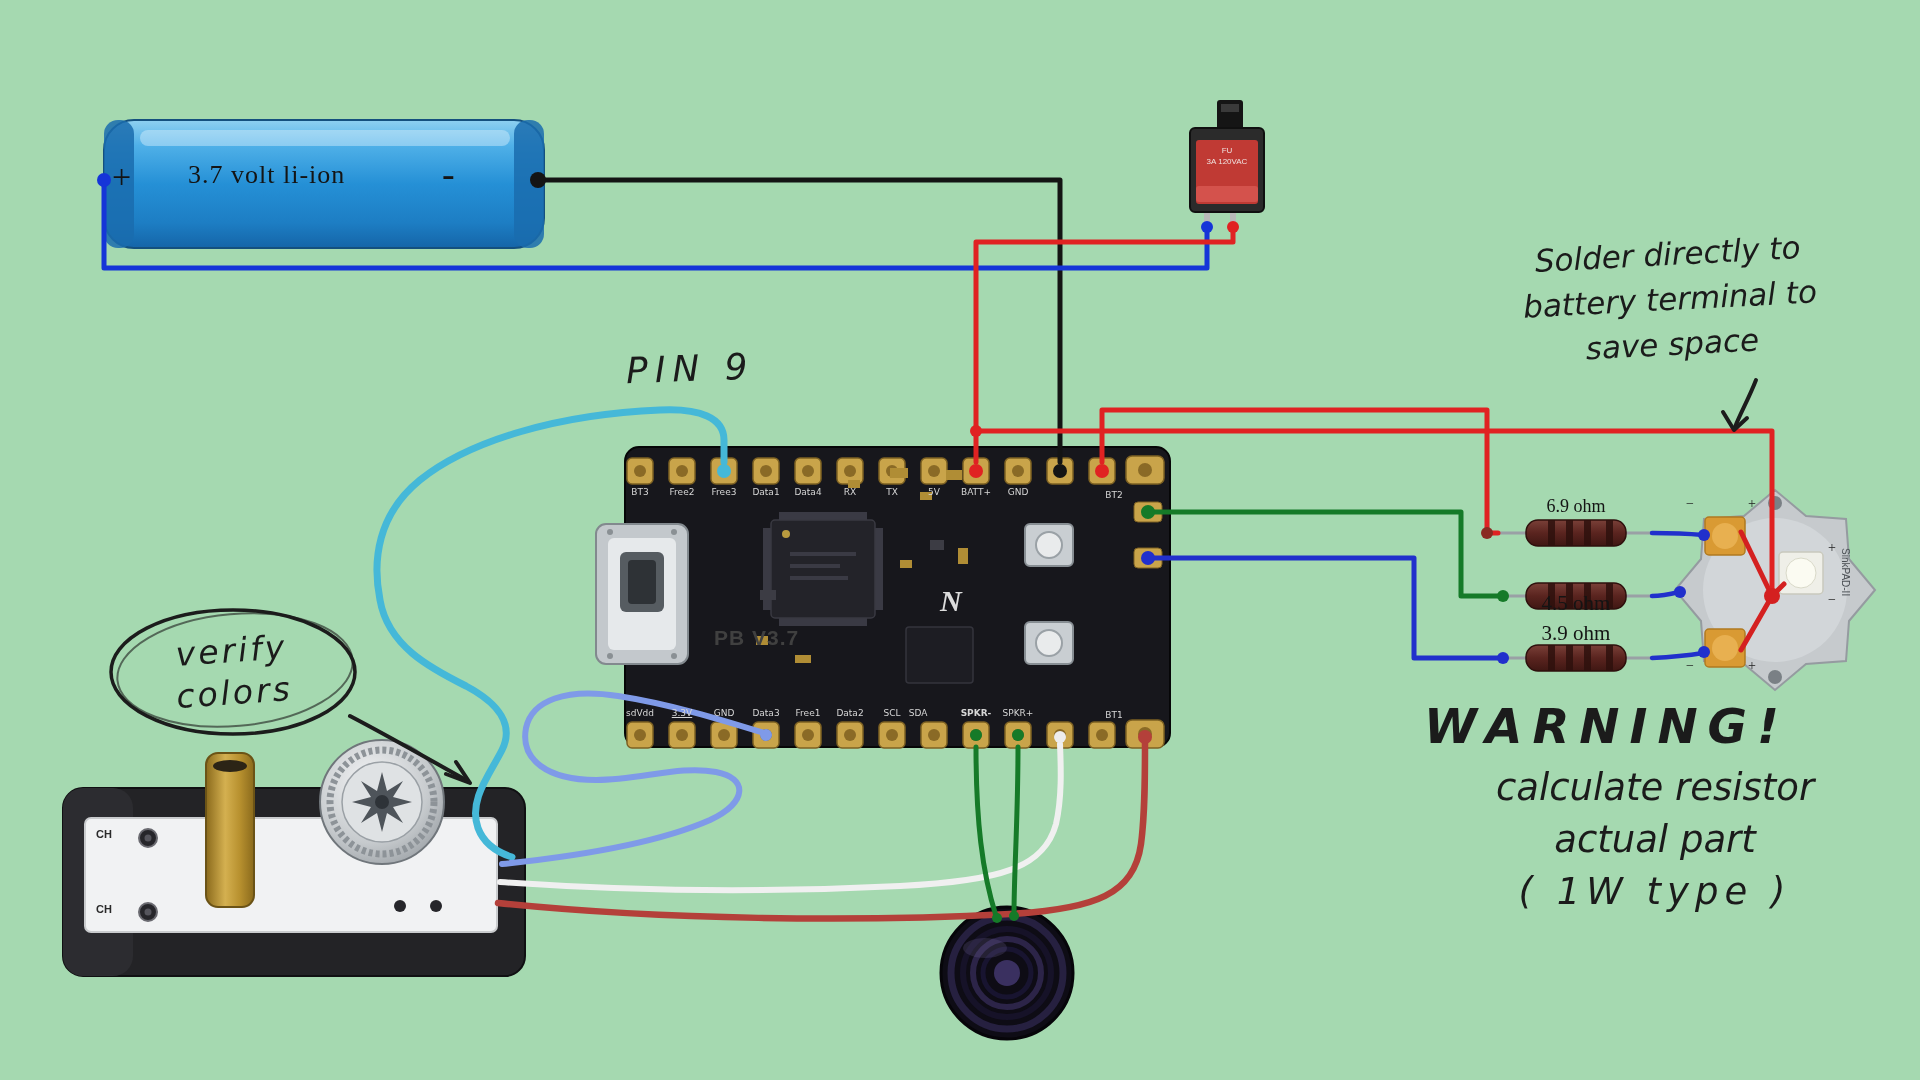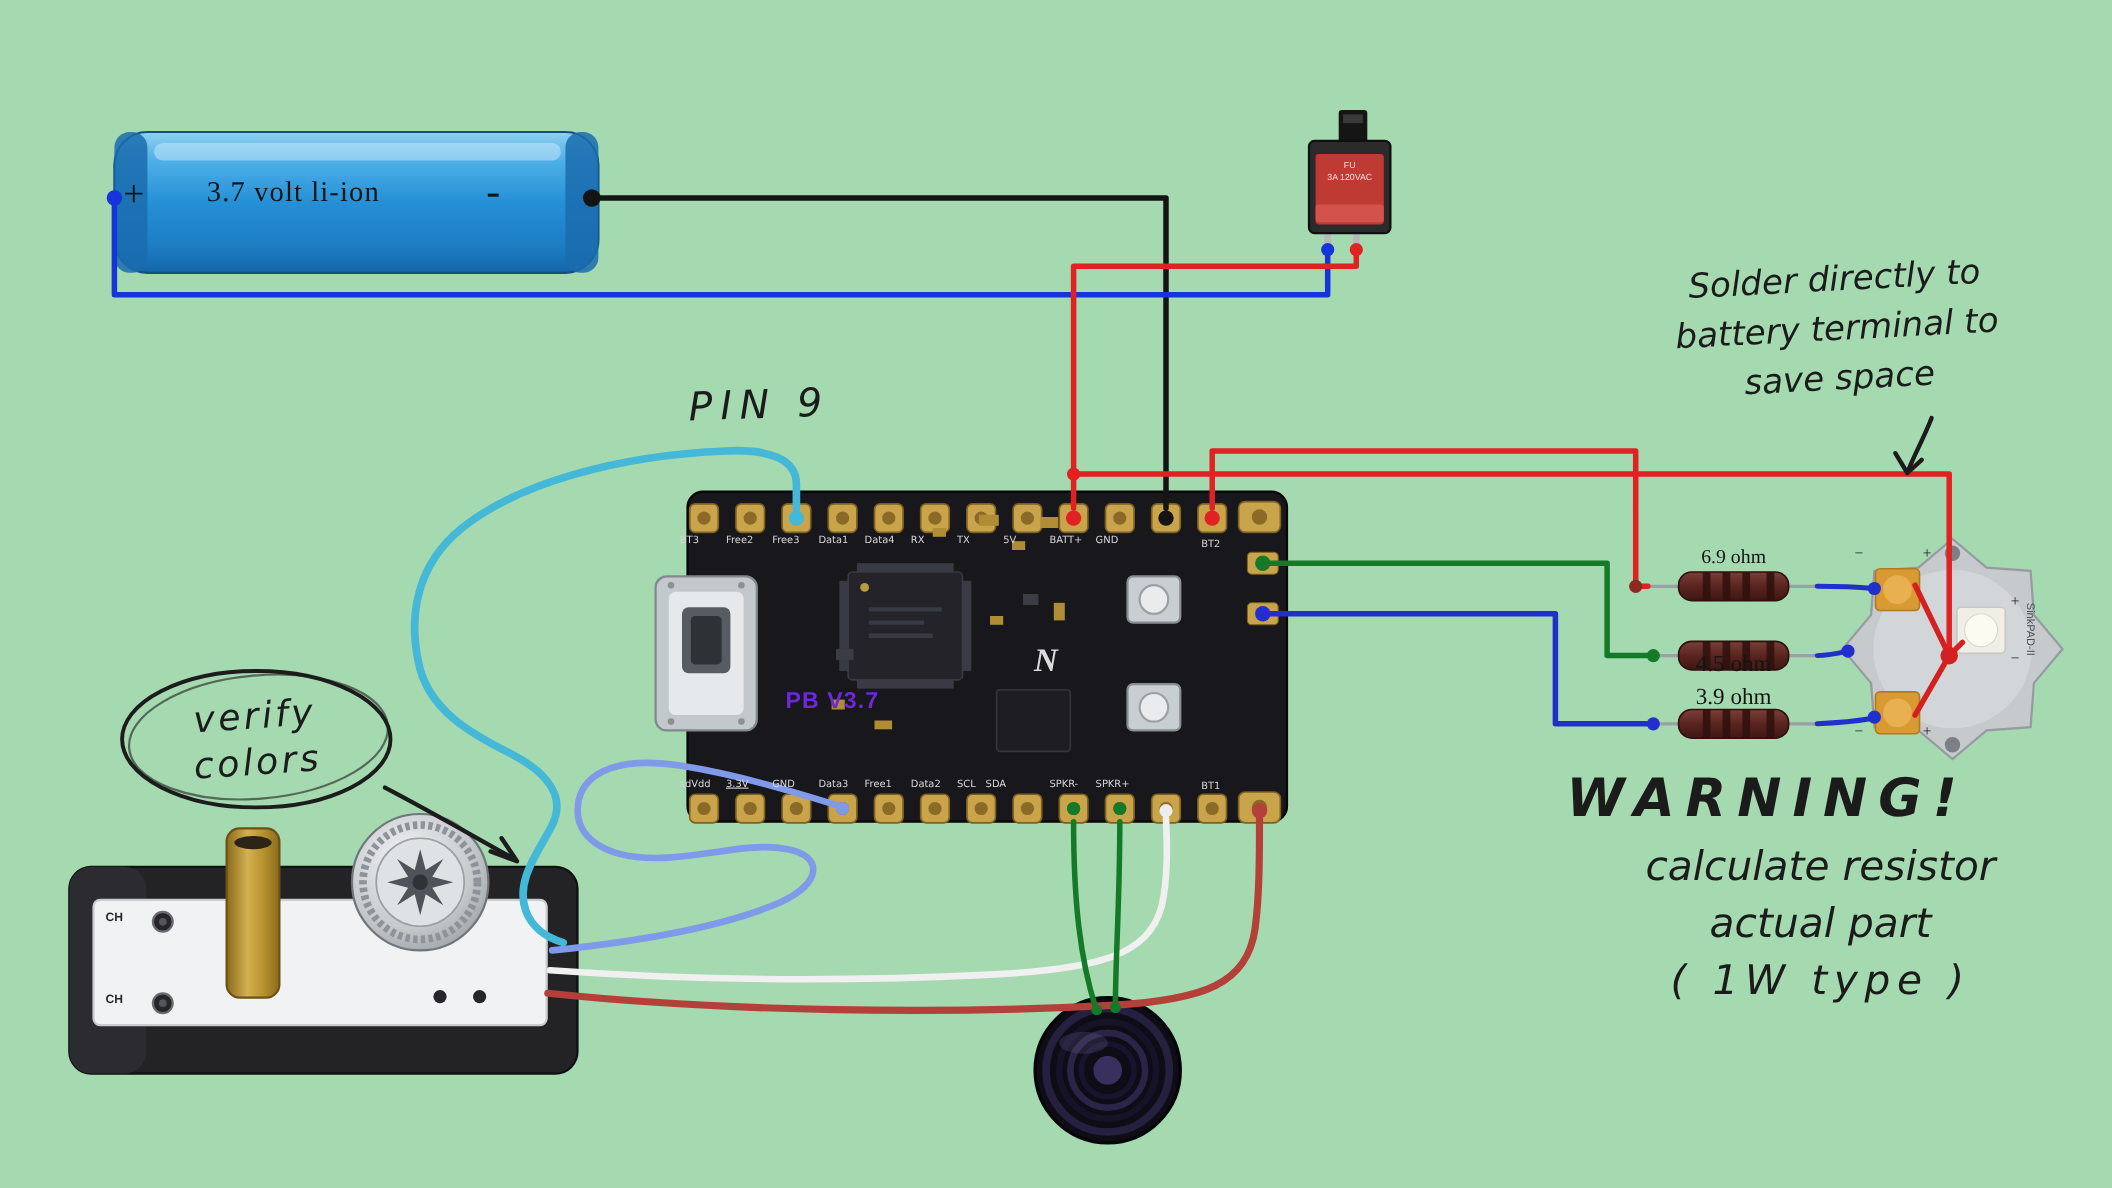--- a/index.html
+++ b/index.html
@@ -2,21 +2,21 @@
 <html><head>
 <meta charset="utf-8">
 <style>
   html,body{margin:0;padding:0;background:#7fb890;}
   .canvas{position:relative;width:1920px;height:1080px;background:#a5d9b0;overflow:hidden;
           font-family:"Liberation Sans",sans-serif;}
   svg.layer{position:absolute;left:0;top:0;width:1920px;height:1080px;}
   .txt{position:absolute;color:#141414;white-space:nowrap;}
   .serif{font-family:"Liberation Serif",serif;}
   .hand{font-family:"DejaVu Sans",sans-serif;font-style:italic;color:#1b1b1b;}
-  .pin{font-size:9px;color:#d6d6d6;width:44px;font-family:"DejaVu Sans",sans-serif;}
+  .pin{font-size:9px;color:#d6d6d6;width:44px;text-align:center;font-family:"DejaVu Sans",sans-serif;}
   .ctr{text-align:center;}
 </style>
 </head>
 <body>
 
 <div class="canvas">
 
 <svg class="layer" viewBox="0 0 1920 1080">
   <defs>
     <linearGradient id="batG" x1="0" y1="0" x2="0" y2="1">
@@ -312,21 +312,21 @@
 <div class="txt hand ctr" style="left:1412px;top:762px;width:486px;font-size:37px;line-height:52px;">
   <div>calculate resistor</div>
   <div>actual part</div>
   <div style="letter-spacing:6px;">( 1W type )</div>
 </div>
 
 <div class="txt serif ctr" style="left:1512px;top:496px;width:128px;font-size:18px;">6.9 ohm</div>
 <div class="txt serif ctr" style="left:1512px;top:591px;width:128px;font-size:21px;">4.5 ohm</div>
 <div class="txt serif ctr" style="left:1512px;top:621px;width:128px;font-size:21px;">3.9 ohm</div>
 
-<div class="txt" style="left:714px;top:626px;font-size:21px;font-weight:bold;color:#6d28d9;letter-spacing:1px;">PB V3.7</div>
+<div class="txt" style="left:714px;top:626px;font-size:21px;font-weight:bold;color:#404040;letter-spacing:1px;">PB V3.7</div>
 <div class="txt serif" style="left:940px;top:584px;font-size:30px;font-style:italic;font-weight:bold;color:#dcdcdc;">N</div>
 
 <div class="txt pin" style="left:618px;top:487px;">BT3</div>
 <div class="txt pin" style="left:660px;top:487px;">Free2</div>
 <div class="txt pin" style="left:702px;top:487px;">Free3</div>
 <div class="txt pin" style="left:744px;top:487px;">Data1</div>
 <div class="txt pin" style="left:786px;top:487px;">Data4</div>
 <div class="txt pin" style="left:828px;top:487px;">RX</div>
 <div class="txt pin" style="left:870px;top:487px;">TX</div>
 <div class="txt pin" style="left:912px;top:487px;">5V</div>
@@ -335,21 +335,21 @@
 <div class="txt pin" style="left:1092px;top:490px;">BT2</div>
 
 <div class="txt pin" style="left:618px;top:708px;">sdVdd</div>
 <div class="txt pin" style="left:660px;top:708px;text-decoration:underline;">3.3V</div>
 <div class="txt pin" style="left:702px;top:708px;">GND</div>
 <div class="txt pin" style="left:744px;top:708px;">Data3</div>
 <div class="txt pin" style="left:786px;top:708px;">Free1</div>
 <div class="txt pin" style="left:828px;top:708px;">Data2</div>
 <div class="txt pin" style="left:870px;top:708px;">SCL</div>
 <div class="txt pin" style="left:896px;top:708px;">SDA</div>
-<div class="txt pin" style="left:954px;top:708px;">SPKR-</div>
+<div class="txt pin" style="left:954px;top:708px;font-weight:bold;">SPKR-</div>
 <div class="txt pin" style="left:996px;top:708px;">SPKR+</div>
 <div class="txt pin" style="left:1092px;top:710px;">BT1</div>
 
 <div class="txt" style="left:96px;top:828px;font-size:11px;color:#2a2a2a;font-weight:bold;">CH</div>
 <div class="txt" style="left:96px;top:903px;font-size:11px;color:#2a2a2a;font-weight:bold;">CH</div>
 
 <div class="txt serif" style="left:1686px;top:496px;font-size:14px;color:#1b1b1b;">−</div>
 <div class="txt serif" style="left:1748px;top:496px;font-size:14px;color:#1b1b1b;">+</div>
 <div class="txt serif" style="left:1828px;top:540px;font-size:14px;color:#1b1b1b;">+</div>
 <div class="txt serif" style="left:1828px;top:592px;font-size:14px;color:#1b1b1b;">−</div>

